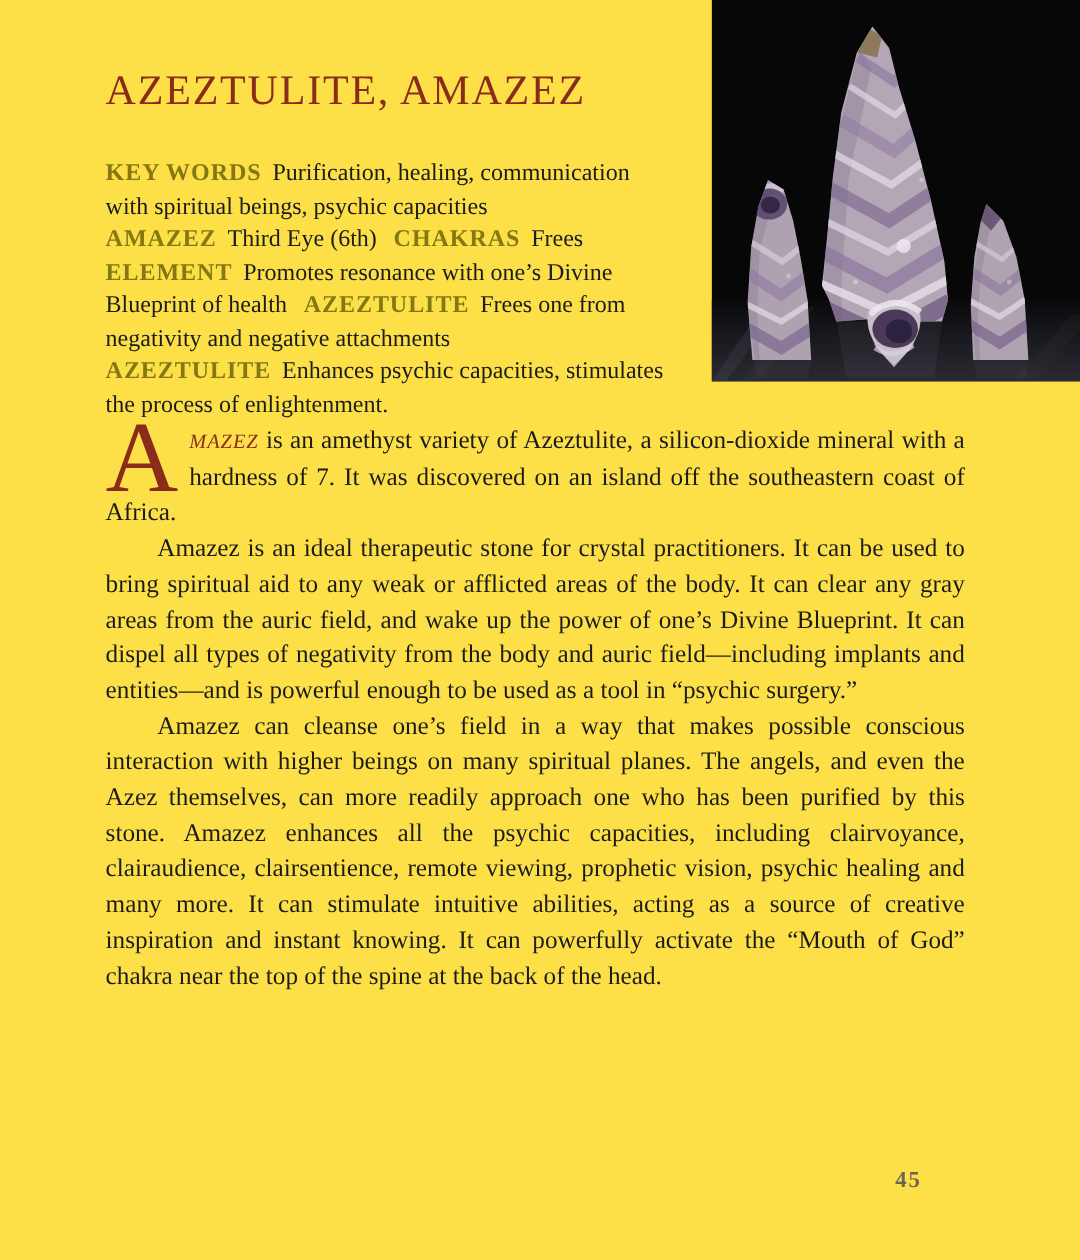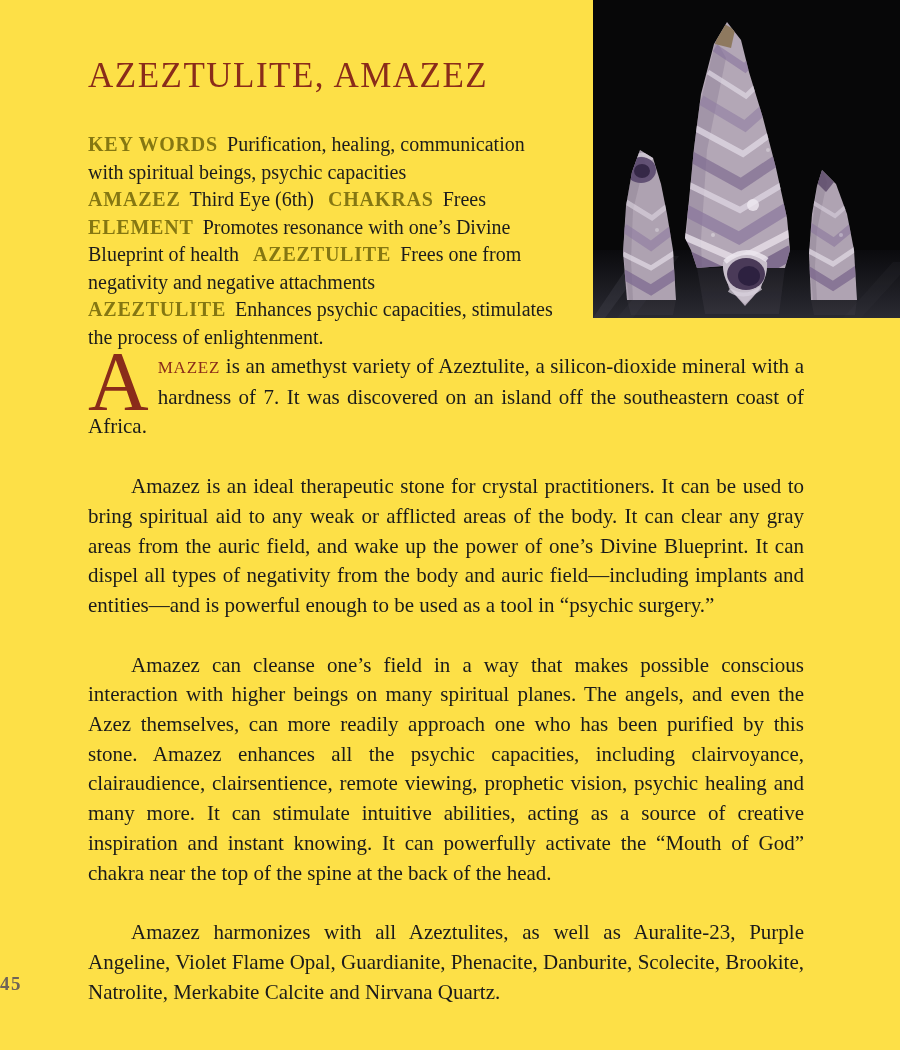--- a/index.html
+++ b/index.html
@@ -41,41 +41,42 @@
   }
   .photo svg{display:block;width:307px;height:318px;}
 
   
   .main{
     position:absolute;left:88px;top:352px;width:716px;
     font-size:21px;line-height:29.7px;
     text-align:justify;
   }
   .main p{margin:0;}
-  .para.indent{text-indent:43px;margin-top:30px;}
+  .para.indent{text-indent:43px;}
   .dropcap{
     float:left;
     color:#8a2c1a;
     font-size:84px;
     line-height:56px;
     height:57px;
     padding-top:2px;
     margin:0 9px 0 0;
   }
   .leadword{
     color:#8a2c1a;
     font-size:17px;
     letter-spacing:0.8px;
     font-weight:400;
+    font-style:italic;
   }
 
   
   .pageno{
     position:absolute;left:0;top:973px;width:768px;
-    text-align:left;
+    text-align:right;
     font-weight:700;font-size:19px;letter-spacing:1.5px;
     color:#6e6358;
   }
 </style>
 </head>
 <body>
 
 <div class="page">
 
   <h1 class="title">AZEZTULITE, AMAZEZ</h1>
@@ -166,18 +167,17 @@
       </g>
     </svg>
   </figure>
 
   <div class="main">
     <p class="para first">
       <span class="dropcap">A</span><span class="leadword">MAZEZ</span><span> is an amethyst variety of Azeztulite, a silicon-dioxide mineral with a hardness of 7. It was discovered on an island off the southeastern coast of Africa.</span>
     </p>
     <p class="para indent">Amazez is an ideal therapeutic stone for crystal practitioners. It can be used to bring spiritual aid to any weak or afflicted areas of the body. It can clear any gray areas from the auric field, and wake up the power of one’s Divine Blueprint. It can dispel all types of negativity from the body and auric field—including implants and entities—and is powerful enough to be used as a tool in “psychic surgery.”</p>
     <p class="para indent">Amazez can cleanse one’s field in a way that makes possible conscious interaction with higher beings on many spiritual planes. The angels, and even the Azez themselves, can more readily approach one who has been purified by this stone. Amazez enhances all the psychic capacities, including clairvoyance, clairaudience, clairsentience, remote viewing, prophetic vision, psychic healing and many more. It can stimulate intuitive abilities, acting as a source of creative inspiration and instant knowing. It can powerfully activate the “Mouth of God” chakra near the top of the spine at the back of the head.</p>
-    <p class="para indent">Amazez harmonizes with all Azeztulites, as well as Auralite-23, Purple Angeline, Violet Flame Opal, Guardianite, Phenacite, Danburite, Scolecite, Brookite, Natrolite, Merkabite Calcite and Nirvana Quartz.</p>
   </div>
 
   <div class="pageno">45</div>
 
 </div>
 
 </body></html>

